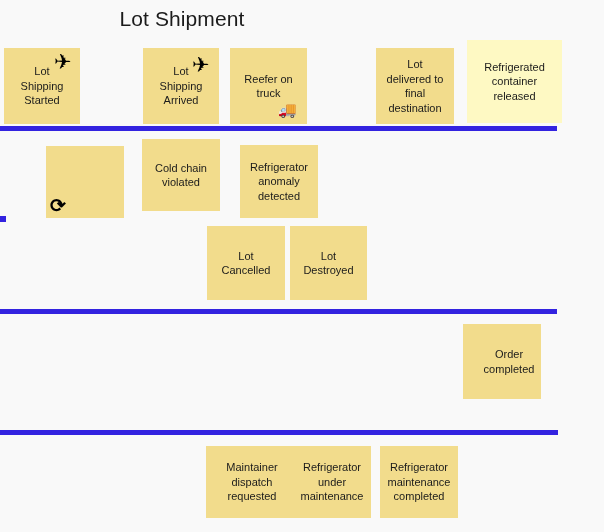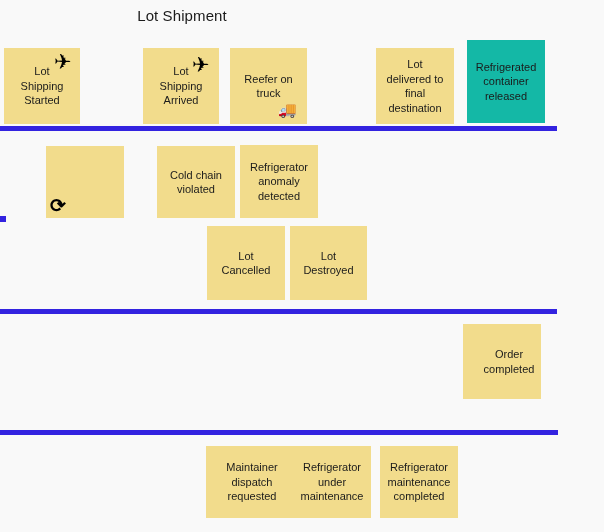--- a/index.html
+++ b/index.html
@@ -23,21 +23,21 @@
     height: 532px;
     background: #f9f9f9;
   }
 
   .board-title {
     position: absolute;
     left: 0;
     top: 7px;
     width: 364px;
     text-align: center;
-    font-size: 15px;
+    font-size: 21px;
     color: #1b1b1b;
     letter-spacing: 0.1px;
     white-space: nowrap;
   }
 
   .lane-divider {
     position: absolute;
     left: 0;
     height: 5px;
     background: #3323e0;
@@ -120,29 +120,29 @@
         <span class="card-label">Reefer on
 truck</span>
         <span class="card-icon icon-truck" style="left: 48px; top: 54px;">🚚</span>
       </div>
       <div class="card" style="left: 376px; top: 48px; width: 78px; height: 76px; background: rgb(242, 220, 140); color: rgb(27, 27, 27);">
         <span class="card-label">Lot
 delivered to
 final
 destination</span>
       </div>
-      <div class="card" style="left: 467px; top: 40px; width: 78px; height: 83px; background: #14b8a6; color: rgb(27, 27, 27);">
+      <div class="card" style="left: 467px; top: 40px; width: 95px; height: 83px; background: #fef9c3; color: rgb(27, 27, 27);">
         <span class="card-label">Refrigerated
 container
 released</span>
       </div>
       <div class="card" style="left: 46px; top: 146px; width: 78px; height: 72px; background: rgb(242, 220, 140); color: rgb(27, 27, 27);">
         <span class="card-icon icon-cycle" style="left: 4px; top: 50px;">⟳</span>
       </div>
-      <div class="card" style="left: 142px; top: 146px; width: 78px; height: 72px; background: rgb(242, 220, 140); color: rgb(27, 27, 27); margin-left: 15px;">
+      <div class="card" style="left: 142px; top: 139px; width: 78px; height: 72px; background: rgb(242, 220, 140); color: rgb(27, 27, 27);">
         <span class="card-label">Cold chain
 violated</span>
       </div>
       <div class="card" style="left: 240px; top: 145px; width: 78px; height: 73px; background: rgb(242, 220, 140); color: rgb(27, 27, 27);">
         <span class="card-label">Refrigerator
 anomaly
 detected</span>
       </div>
       <div class="card" style="left: 207px; top: 226px; width: 78px; height: 74px; background: rgb(242, 220, 140); color: rgb(27, 27, 27);">
         <span class="card-label">Lot

